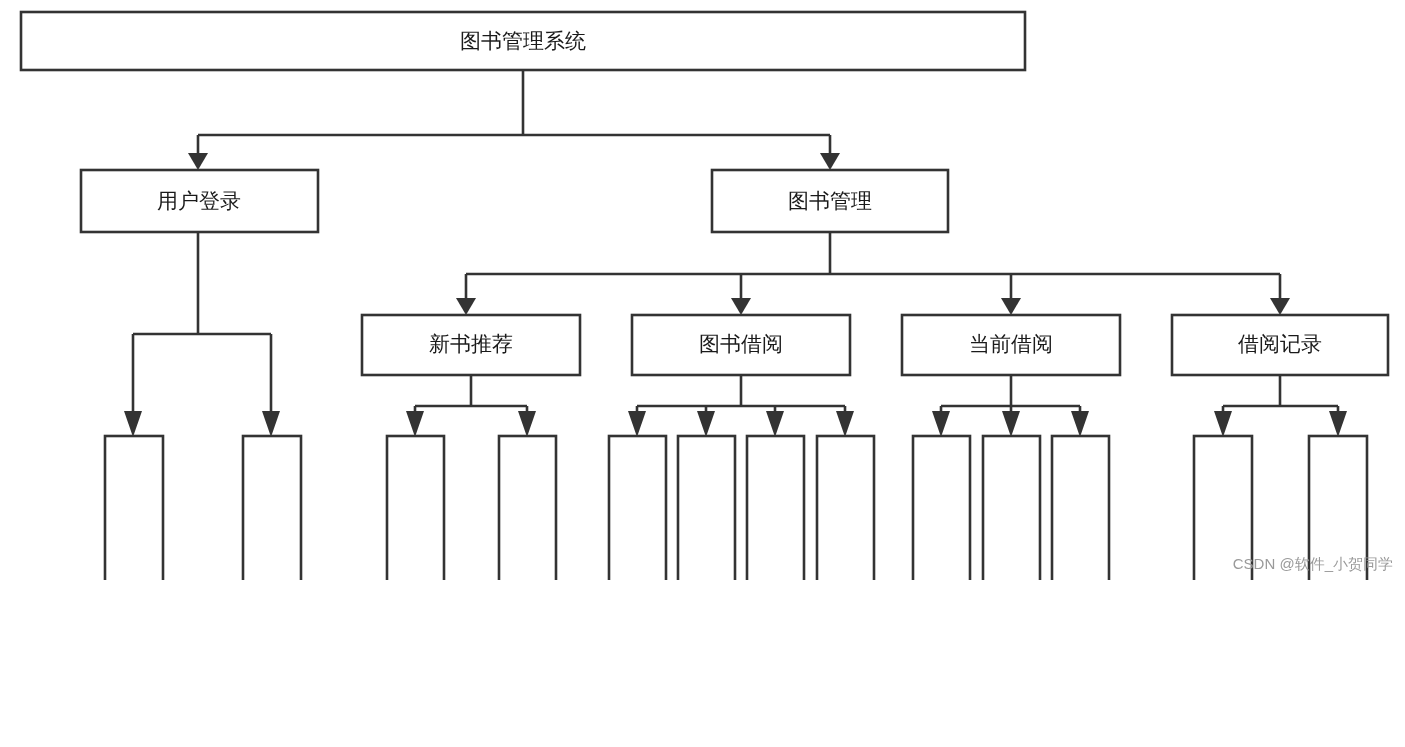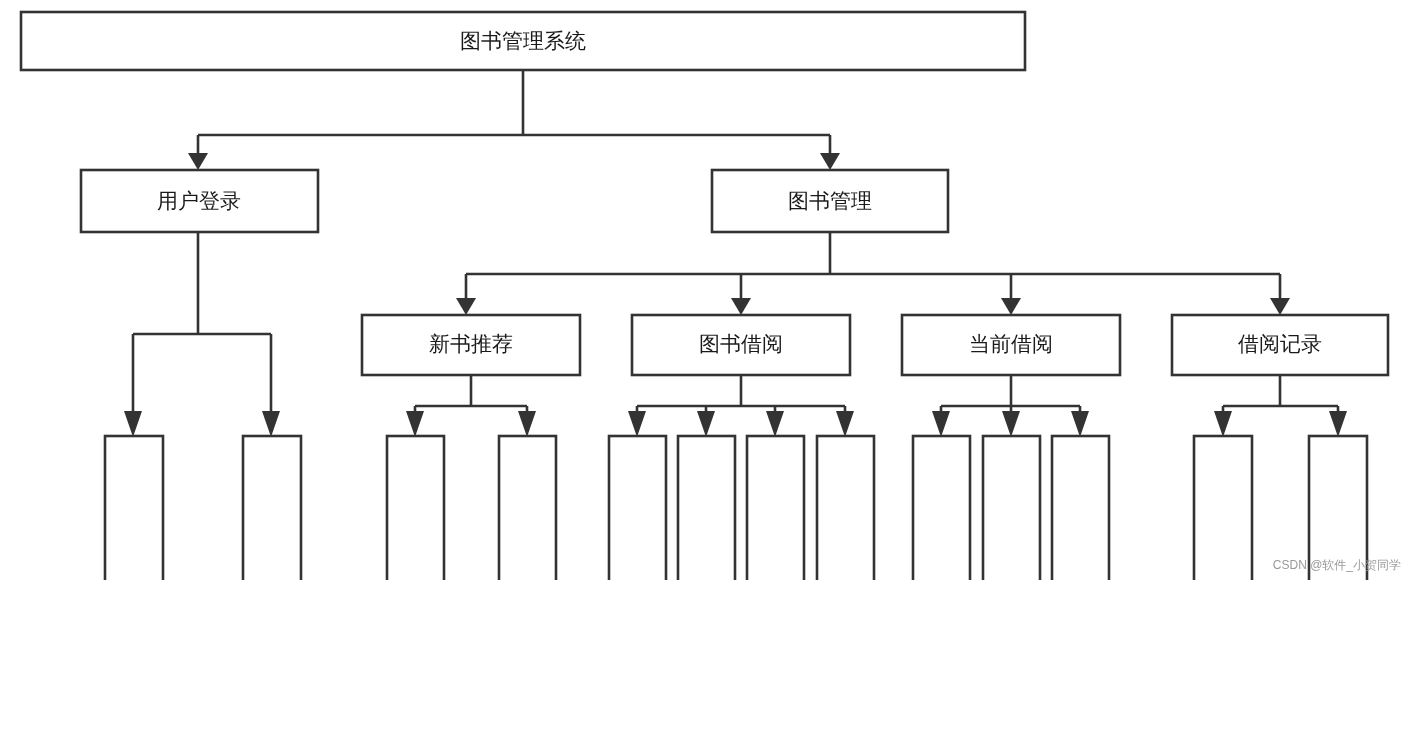--- a/index.html
+++ b/index.html
@@ -59,24 +59,24 @@
     letter-spacing: 1px;
     display: flex;
     align-items: center;
     justify-content: center;
     white-space: nowrap;
     pointer-events: none;
     user-select: none;
   }
   .watermark {
     position: absolute;
-    right: 4px;
+    right: 12px;
     bottom: 6px;
     font-family: "Liberation Sans", "DejaVu Sans", sans-serif;
-    font-size: 12px;
+    font-size: 15px;
     color: #9a9a9a;
     white-space: nowrap;
     user-select: none;
   }
 </style>
 </head>
 <body>
 
 <div id="diagram-root">
 

